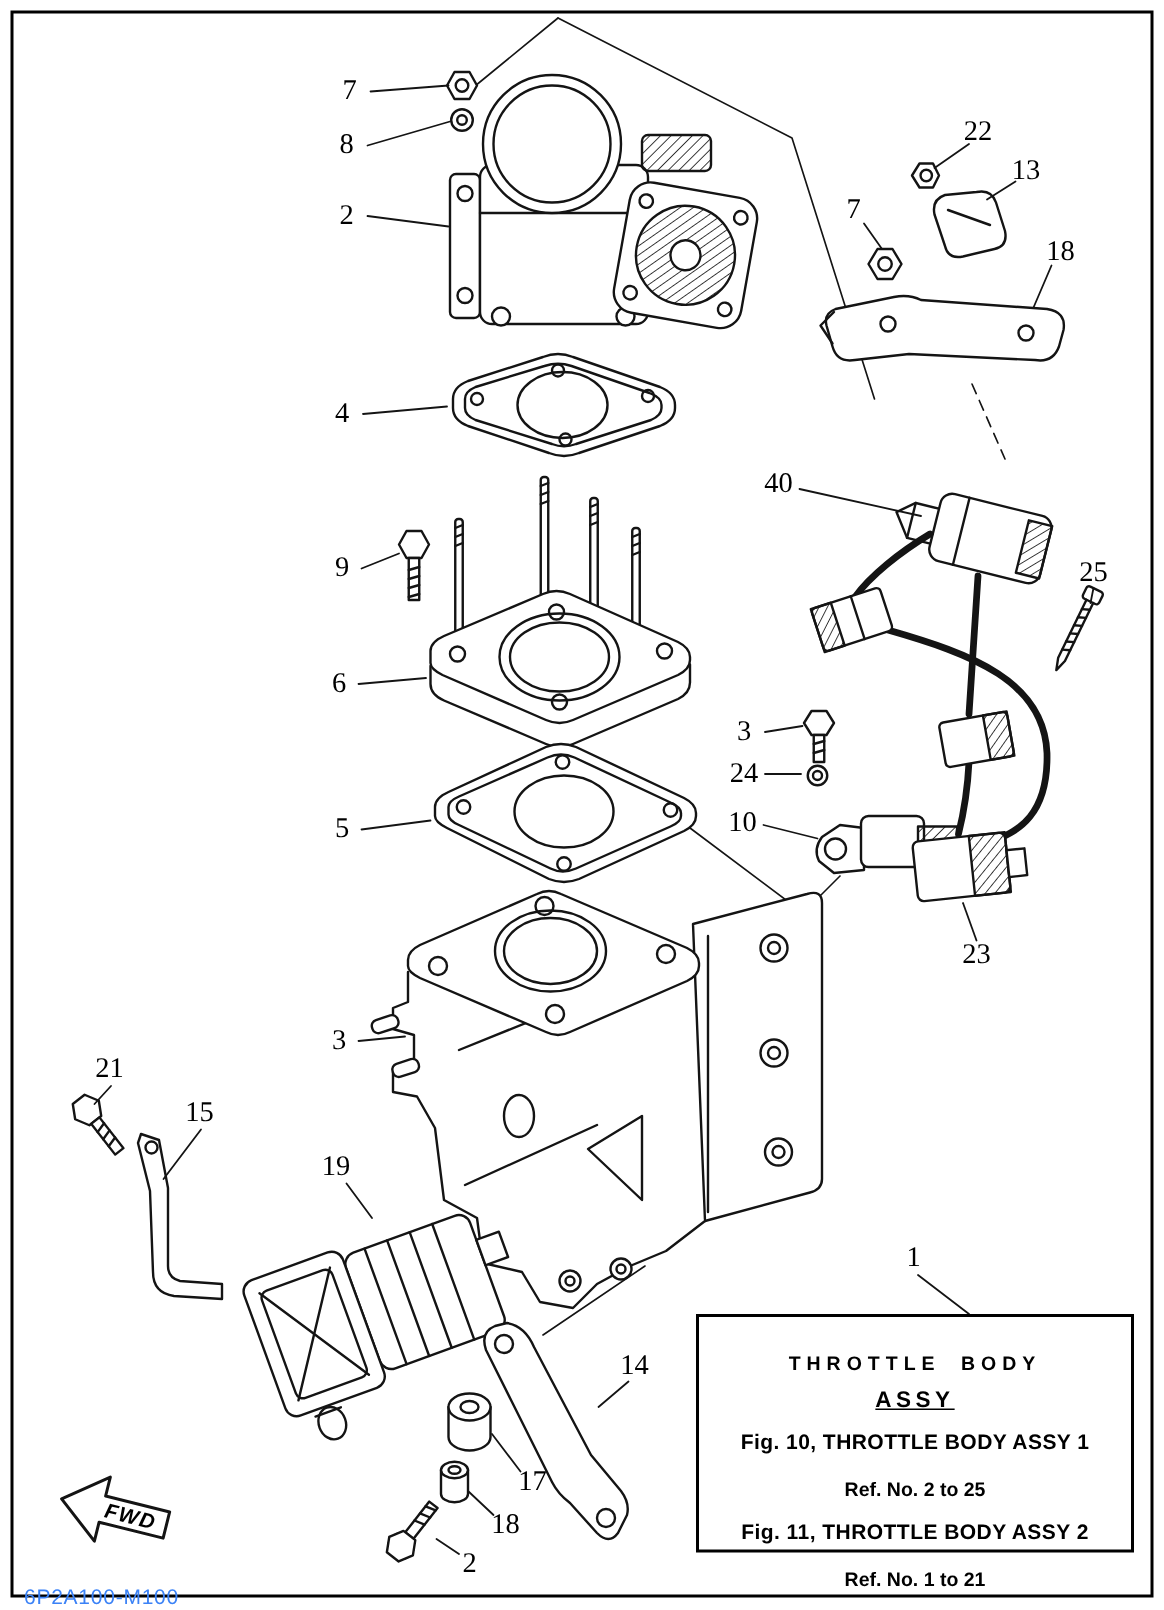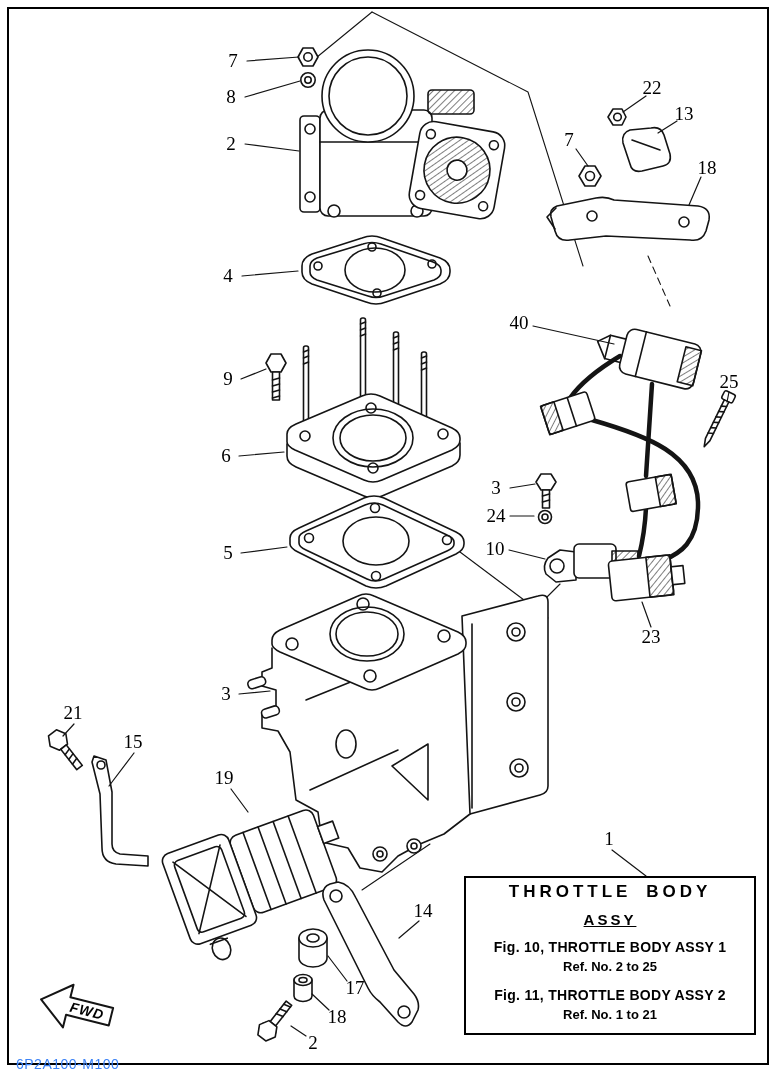--- a/index.html
+++ b/index.html
@@ -8,24 +8,24 @@
           font-family:"Liberation Sans", sans-serif; }
   .frame { position:absolute; left:7px; top:7px; width:762px; height:1058px;
            border:2px solid #000; }
   svg.art { position:absolute; left:0; top:0; width:776px; height:1073px; }
   .callout { position:absolute; transform:translate(-50%,-50%);
              font:400 19px "Liberation Serif", serif; color:#000; z-index:5; }
   .infobox { position:absolute; left:464px; top:876px; width:292px; height:159px;
              border:2px solid #000; background:#fff; z-index:4;
              display:flex; flex-direction:column; align-items:center;
              font-weight:bold; color:#000; }
-  .ib-title { margin-top:4px; font-size:17px; letter-spacing:4px; word-spacing:6px; }
+  .ib-title { margin-top:23px; font-size:13px; letter-spacing:4px; word-spacing:6px; }
   .ib-subtitle { margin-top:9px; font-size:15px; letter-spacing:3px;text-decoration:underline; }
   .ib-fig { margin-top:11px; font-size:14px; letter-spacing:0.3px; }
-  .ib-ref { margin-top:4px; font-size:13px; }
+  .ib-ref { margin-top:16px; font-size:13px; }
   .ib-fig + .ib-ref + .ib-fig { margin-top:13px; }
   .code { position:absolute; left:16px; top:1056px; font-size:14px;
           letter-spacing:0.5px; color:#3b82f6; z-index:4; }
   .fwdtext { font-family:"Liberation Sans", sans-serif; font-style:italic;
              font-weight:bold; font-size:14px; fill:#000; stroke:none; letter-spacing:1px; }
 </style>
 </head>
 <body>
 
 <div class="page">

